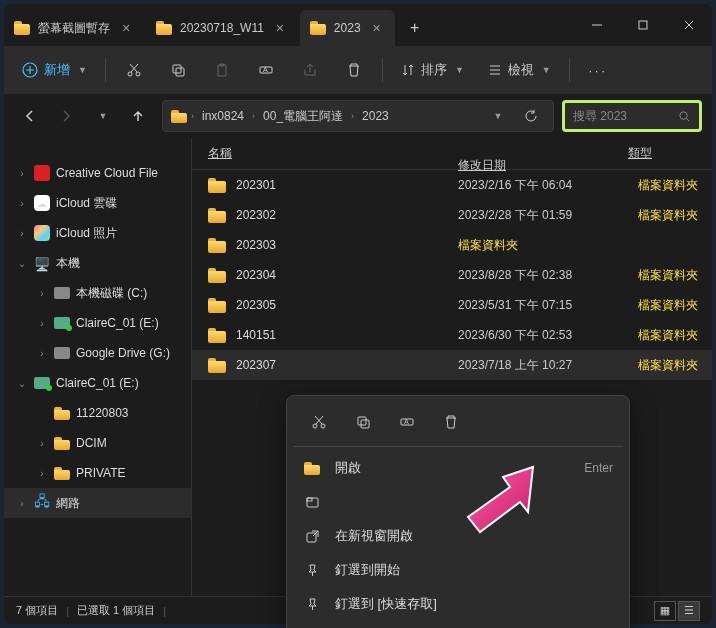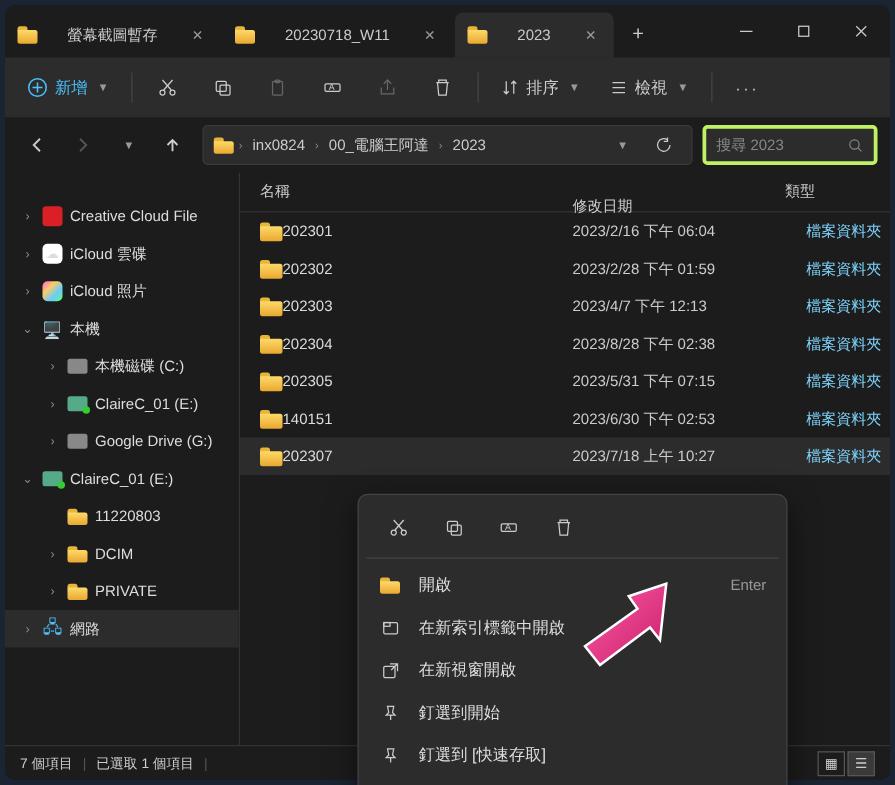--- a/index.html
+++ b/index.html
@@ -2,21 +2,21 @@
 <html><head>
 <meta charset="utf-8">
 <style>
 * { margin: 0; padding: 0; box-sizing: border-box; font-family: "Segoe UI", "Microsoft JhengHei", sans-serif; }
 body { background: #1a2432; width: 716px; height: 628px; overflow: hidden; position: relative; }
 .window { background: #1c1c1c; border-radius: 8px; margin: 4px; height: 620px; display: flex; flex-direction: column; overflow: hidden; }
 
 
 .titlebar { display: flex; align-items: center; height: 42px; background: #1c1c1c; }
 .tabs { display: flex; flex: 1; height: 100%; align-items: flex-end; }
-.tab { display: flex; align-items: center; height: 36px; padding: 0 10px; color: #ccc; font-size: 12px; gap: 24px; border-radius: 6px 6px 0 0; margin-right: 2px; }
+.tab { display: flex; align-items: center; height: 36px; padding: 0 10px; color: #ccc; font-size: 12px; gap: 8px; border-radius: 6px 6px 0 0; margin-right: 2px; }
 .tab.active { background: #2c2c2c; }
 .tab .folder-icon { width: 16px; height: 14px; }
 .tab-close { width: 16px; height: 16px; display: flex; align-items: center; justify-content: center; color: #999; font-size: 11px; }
 .tab-add { width: 36px; height: 36px; display: flex; align-items: center; justify-content: center; color: #ccc; font-size: 16px; }
 .win-controls { display: flex; }
 .win-btn { width: 46px; height: 42px; display: flex; align-items: center; justify-content: center; color: #ccc; }
 .win-btn svg { width: 12px; height: 12px; }
 
 
 .toolbar { display: flex; align-items: center; height: 48px; background: #2c2c2c; padding: 0 8px; gap: 4px; }
@@ -40,30 +40,30 @@
 
 .content { flex: 1; display: flex; overflow: hidden; }
 .sidebar { width: 188px; background: #1c1c1c; overflow-y: auto; padding-top: 20px; border-right: 1px solid #333; }
 .tree-item { display: flex; align-items: center; height: 30px; padding-left: 12px; color: #ddd; font-size: 12px; gap: 6px; }
 .tree-item.indent1 { padding-left: 32px; }
 .tree-item.selected { background: #2c2c2c; }
 .tree-arrow { width: 12px; color: #888; font-size: 10px; display: inline-flex; justify-content: center; }
 .tree-icon { width: 16px; height: 16px; display: flex; align-items: center; justify-content: center; font-size: 13px; }
 
 .main { flex: 1; background: #1c1c1c; display: flex; flex-direction: column; }
-.col-headers { display: flex; height: 32px; align-items: center; padding-left: 16px; color: #ccc; font-size: 12px; border-bottom: 1px solid #333; }
+.col-headers { display: flex; height: 32px; align-items: center; padding-left: 16px; color: #ccc; font-size: 12px; border-bottom: 1px solid #333; text-decoration: underline; }
 .col-name { width: 250px; }
 .col-date { width: 170px; margin-top: 24px; }
 .col-type { flex: 1; }
 .file-list { flex: 1; overflow: hidden; }
 .file-row { display: flex; align-items: center; height: 30px; padding-left: 16px; color: #ddd; font-size: 12px; gap: 10px; }
 .file-row.selected { background: #2c2c2c; }
-.file-cell-name { width: 240px; display: flex; }
+.file-cell-name { width: 240px; display: flex; gap: 10px; }
 .file-cell-date { width: 170px; color: #ccc; }
-.file-cell-type { flex: 1; color: #7dd3fc; text-align: center; }
+.file-cell-type { flex: 1; color: #fde047; }
 
 
 .folder-icon { width: 18px; height: 15px; position: relative; }
 .folder-icon::before { content: ""; position: absolute; top: 0; left: 0; width: 8px; height: 4px; background: #e8b53c; border-radius: 2px 2px 0 0; }
 .folder-icon::after { content: ""; position: absolute; top: 3px; left: 0; right: 0; bottom: 0; background: linear-gradient(180deg, #ffd968, #e8a830); border-radius: 1px 2px 2px 2px; }
 
 
 .statusbar { height: 28px; background: #1c1c1c; border-top: 1px solid #333; display: flex; align-items: center; padding: 0 12px; color: #ccc; font-size: 11px; gap: 8px; }
 .status-sep { color: #555; }
 .view-toggle { margin-left: auto; display: flex; gap: 2px; }
@@ -358,21 +358,20 @@
               <span>202302</span>
             </div>
             <div class="file-cell-date">2023/2/28 下午 01:59</div>
             <div class="file-cell-type">檔案資料夾</div>
           </div>
           <div class="file-row">
             <div class="file-cell-name">
               <span class="folder-icon"></span>
               <span>202303</span>
             </div>
-            <div class="file-cell-date">2023/4/7 下午 12:13</div>
             <div class="file-cell-type">檔案資料夾</div>
           </div>
           <div class="file-row">
             <div class="file-cell-name">
               <span class="folder-icon"></span>
               <span>202304</span>
             </div>
             <div class="file-cell-date">2023/8/28 下午 02:38</div>
             <div class="file-cell-type">檔案資料夾</div>
           </div>
@@ -451,21 +450,20 @@
     <span>開啟</span>
     <span class="ctx-shortcut">Enter</span>
   </div>
   <div class="ctx-item">
     <span class="ctx-item-icon">
         <svg width="15" height="15" viewBox="0 0 15 15">
           <rect x="2" y="3" width="11" height="9" rx="1" fill="none" stroke="#ccc"></rect>
           <rect x="2" y="3" width="5" height="3" fill="none" stroke="#ccc"></rect>
         </svg>
       </span>
-    <span>在新索引標籤中開啟</span>
   </div>
   <div class="ctx-item">
     <span class="ctx-item-icon">
         <svg width="15" height="15" viewBox="0 0 15 15">
           <rect x="2" y="4" width="9" height="9" rx="1" fill="none" stroke="#ccc"></rect>
           <path d="M7 2 L13 2 L13 8 M13 2 L8 7" fill="none" stroke="#ccc"></path>
         </svg>
       </span>
     <span>在新視窗開啟</span>
   </div>

